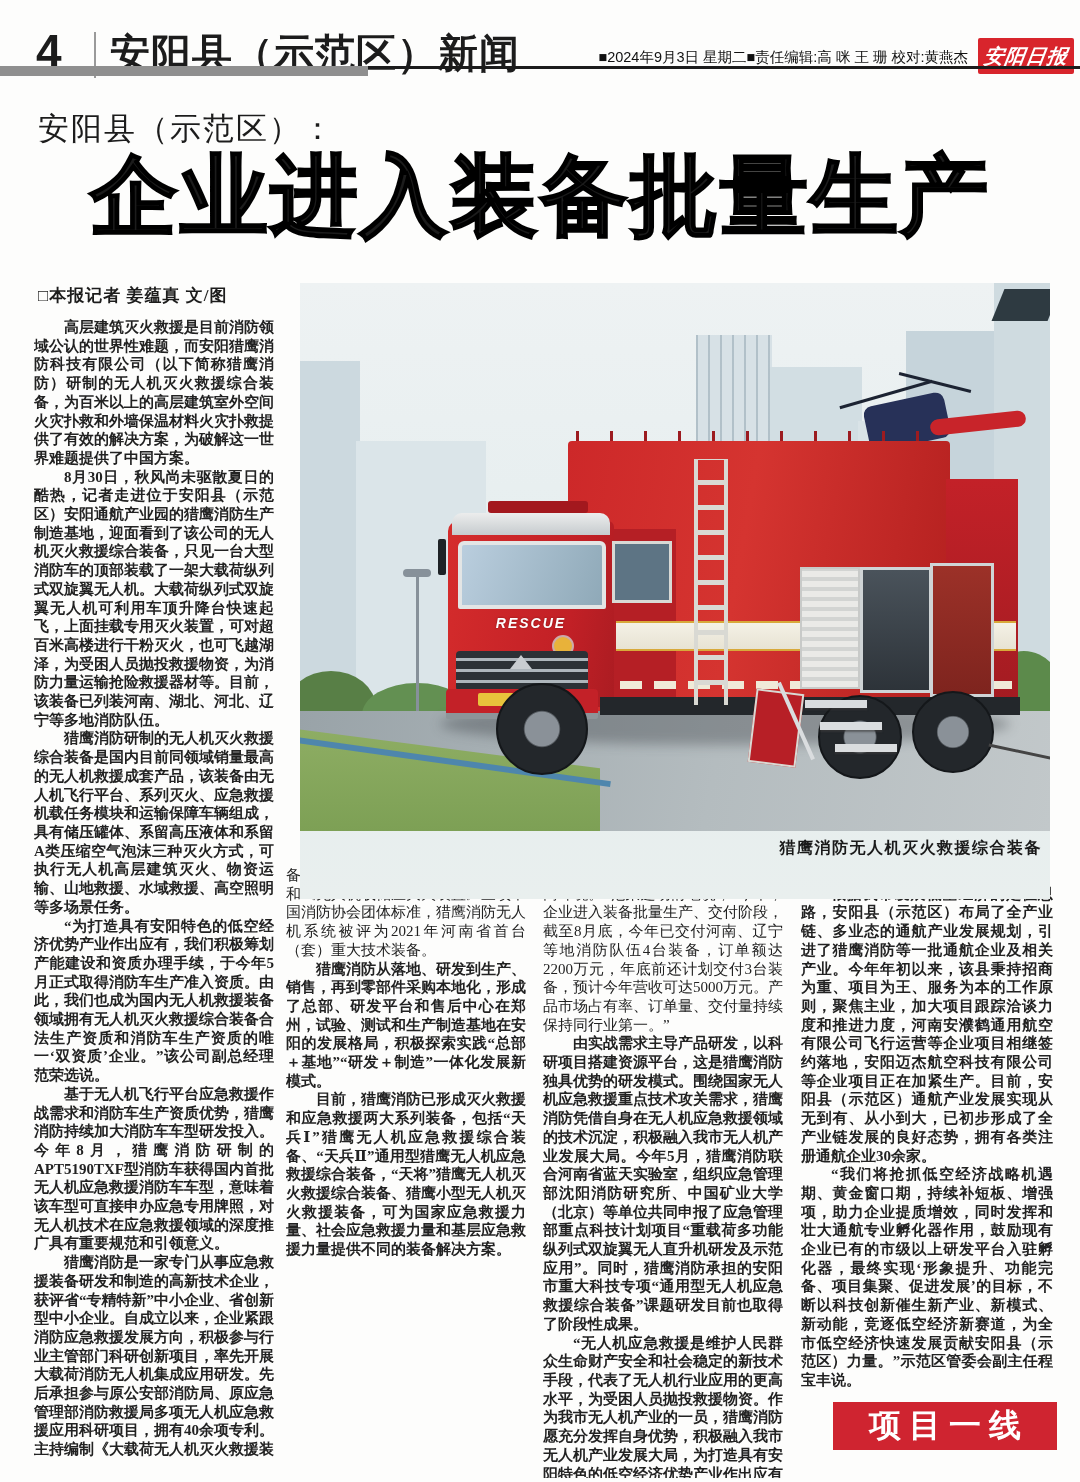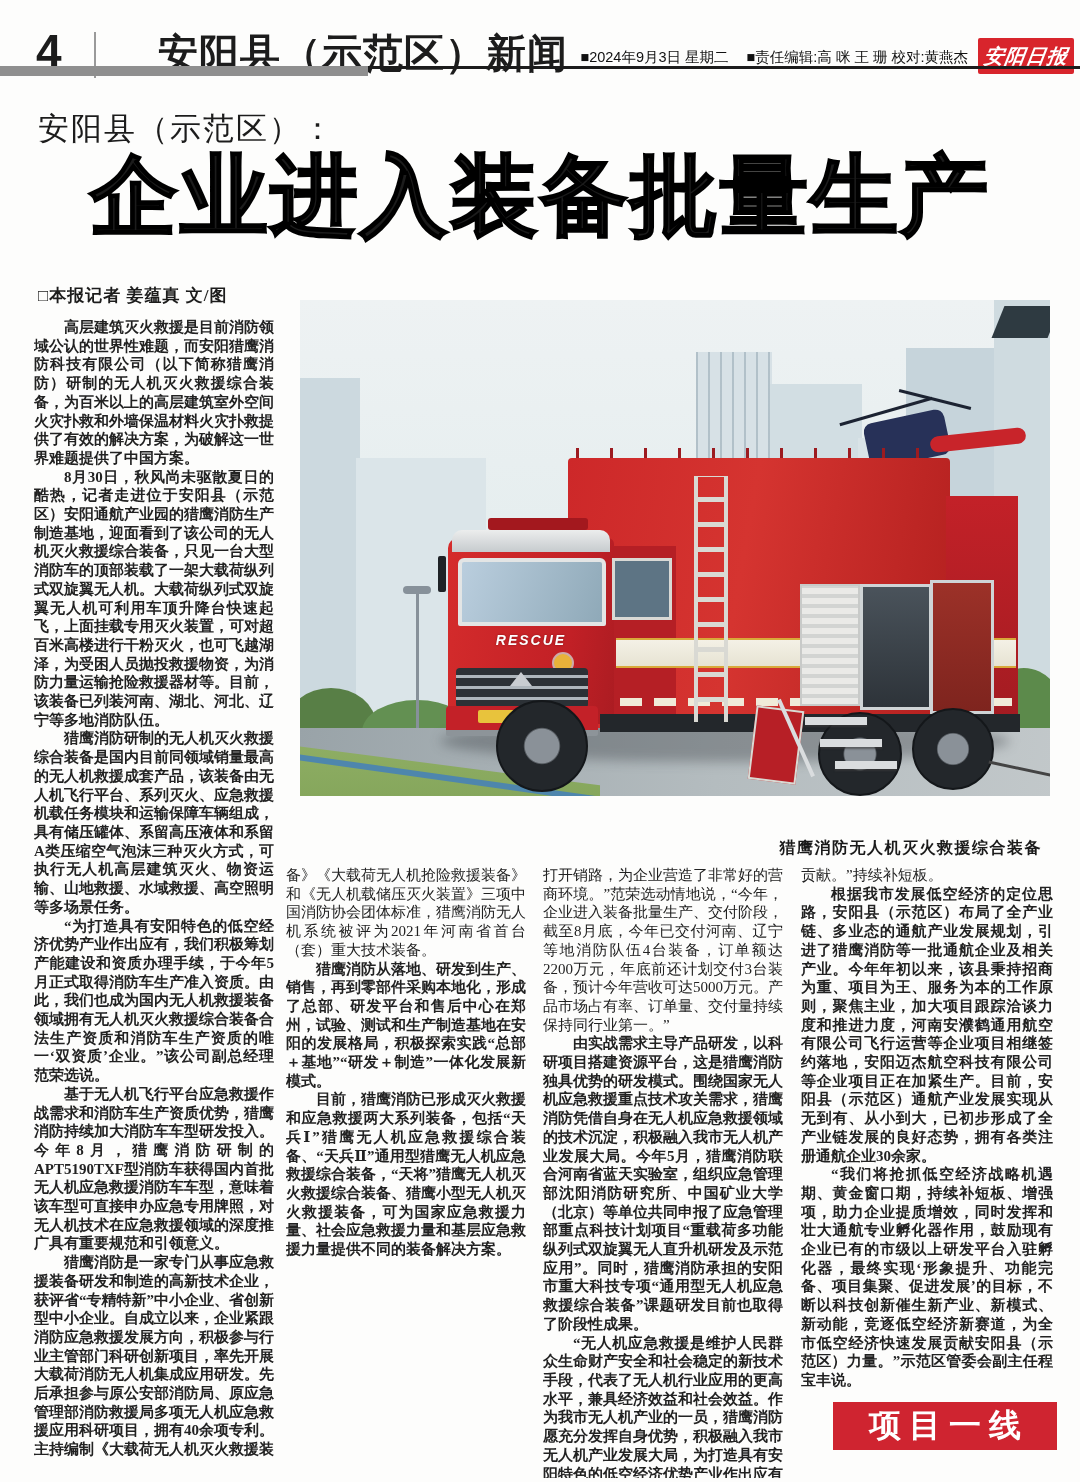--- a/index.html
+++ b/index.html
@@ -4,24 +4,24 @@
 <style>
   html,body{margin:0;padding:0;background:#e9e9e9;}
   .page{position:relative;width:1080px;height:1482px;margin:0 auto;background:#fdfdfc;overflow:hidden;
         font-family:"Liberation Serif","DejaVu Serif",serif;color:#1c1c1c;}
 
   
   .pagenum{position:absolute;left:36px;top:24px;font-size:46px;font-weight:900;
            font-family:"Liberation Sans","DejaVu Sans",sans-serif;}
   .vrule{position:absolute;left:94px;top:32px;width:2px;height:46px;background:#9a9a9a;}
   .section-title{position:absolute;left:110px;top:26px;font-size:40px;font-weight:900;letter-spacing:1px;
-           font-family:"Liberation Sans","DejaVu Sans",sans-serif;margin-left:48px;}
+           font-family:"Liberation Sans","DejaVu Sans",sans-serif;}
   .meta{position:absolute;right:112px;top:48px;font-size:14.5px;color:#111;white-space:nowrap;
         font-family:"Liberation Sans","DejaVu Sans",sans-serif;}
-  .meta span{margin-left:18px;}
+  .meta span{}
   .masthead{position:absolute;right:6px;top:38px;width:96px;height:36px;background:#d8252c;
             display:flex;align-items:center;justify-content:center;border-radius:2px;}
   .masthead span{color:#fff;font-size:20px;font-weight:900;font-style:italic;letter-spacing:1px;
             transform:skewX(-8deg);font-family:"Liberation Serif",serif;}
   .graybar{position:absolute;left:0;top:66px;width:368px;height:10px;background:#8f8f8f;}
   .blackline{position:absolute;left:368px;top:66px;width:712px;height:3px;background:#1c1c1c;}
 
   
   .kicker{position:absolute;left:38px;top:108px;font-size:31px;font-weight:500;letter-spacing:2px;}
   .headline{position:absolute;left:0;top:148px;width:1080px;margin:0;text-align:center;
@@ -40,22 +40,22 @@
   #col4{left:801px;top:866px;height:612px;width:252px;}
 
   .caption{position:absolute;left:300px;top:838px;width:742px;text-align:right;
            font-size:16px;font-weight:600;letter-spacing:1.5px;color:#1a1a1a;}
 
   .tagbox{position:absolute;left:833px;top:1402px;width:224px;height:48px;background:#cf2430;
           display:flex;align-items:center;justify-content:center;}
   .tagbox span{color:#fff;font-size:32px;font-weight:700;letter-spacing:8px;padding-left:8px;}
 
   
-  .photo{position:absolute;left:300px;top:283px;width:750px;height:496px;overflow:hidden;
-         background:linear-gradient(#eef2f3,#e4edee 55%,#e9efee);margin-top:17px;}
+  .photo{position:absolute;left:300px;top:283px;width:750px;height:616px;overflow:hidden;
+         background:linear-gradient(#eef2f3,#e4edee 55%,#e9efee);}
   .ph{position:absolute;}
   .win{background-image:
         repeating-linear-gradient(0deg,rgba(125,148,160,.55) 0 2px,transparent 2px 13px),
         repeating-linear-gradient(90deg,rgba(125,148,160,.55) 0 2px,transparent 2px 15px);}
   .b1{left:-12px;top:78px;width:72px;height:364px;background:#ccd9df;}
   .b2{left:56px;top:158px;width:130px;height:290px;background:#dbe5e9;}
   .b3{left:182px;top:252px;width:290px;height:200px;background:#e3eaed;}
   .b4{left:396px;top:52px;width:76px;height:256px;background:#d7e1e6;
       background-image:repeating-linear-gradient(90deg,rgba(140,160,172,.5) 0 2px,transparent 2px 12px);}
   .b5{left:470px;top:84px;width:92px;height:224px;background:#d2dee3;}
@@ -159,21 +159,21 @@
       <p class="ind">猎鹰消防是一家专门从事应急救援装备研发和制造的高新技术企业，获评省“专精特新”中小企业、省创新型中小企业。自成立以来，企业紧跟消防应急救援发展方向，积极参与行业主管部门科研创新项目，率先开展大载荷消防无人机集成应用研发。先后承担参与原公安部消防局、原应急管理部消防救援局多项无人机应急救援应用科研项目，拥有40余项专利。主持编制《大载荷无人机灭火救援装</p>
     </div>
   <div class="col" id="col2">
       <p>备》《大载荷无人机抢险救援装备》和《无人机载储压灭火装置》三项中国消防协会团体标准，猎鹰消防无人机系统被评为2021年河南省首台（套）重大技术装备。</p>
       <p class="ind">猎鹰消防从落地、研发到生产、销售，再到零部件采购本地化，形成了总部、研发平台和售后中心在郑州，试验、测试和生产制造基地在安阳的发展格局，积极探索实践“总部＋基地”“研发＋制造”一体化发展新模式。</p>
       <p class="ind">目前，猎鹰消防已形成灭火救援和应急救援两大系列装备，包括“天兵Ⅰ”猎鹰无人机应急救援综合装备、“天兵Ⅱ”通用型猎鹰无人机应急救援综合装备，“天将”猎鹰无人机灭火救援综合装备、猎鹰小型无人机灭火救援装备，可为国家应急救援力量、社会应急救援力量和基层应急救援力量提供不同的装备解决方案。</p>
     </div>
   <div class="col" id="col3">
       <p>打开销路，为企业营造了非常好的营商环境。”范荣选动情地说，“今年，企业进入装备批量生产、交付阶段，截至8月底，今年已交付河南、辽宁等地消防队伍4台装备，订单额达2200万元，年底前还计划交付3台装备，预计今年营收可达5000万元。产品市场占有率、订单量、交付量持续保持同行业第一。”</p>
       <p class="ind">由实战需求主导产品研发，以科研项目搭建资源平台，这是猎鹰消防独具优势的研发模式。围绕国家无人机应急救援重点技术攻关需求，猎鹰消防凭借自身在无人机应急救援领域的技术沉淀，积极融入我市无人机产业发展大局。今年5月，猎鹰消防联合河南省蓝天实验室，组织应急管理部沈阳消防研究所、中国矿业大学（北京）等单位共同申报了应急管理部重点科技计划项目“重载荷多功能纵列式双旋翼无人直升机研发及示范应用”。同时，猎鹰消防承担的安阳市重大科技专项“通用型无人机应急救援综合装备”课题研发目前也取得了阶段性成果。</p>
-      <p class="ind">“无人机应急救援是维护人民群众生命财产安全和社会稳定的新技术手段，代表了无人机行业应用的更高水平，兼具经济效益和社会效益。作为我市无人机产业的一员，猎鹰消防愿充分发挥自身优势，积极融入我市无人机产业发展大局，为打造具有安阳特色的低空经济优势产业作出应有</p>
+      <p class="ind">“无人机应急救援是维护人民群众生命财产安全和社会稳定的新技术手段，代表了无人机行业应用的更高水平，为受困人员抛投救援物资。作为我市无人机产业的一员，猎鹰消防愿充分发挥自身优势，积极融入我市无人机产业发展大局，为打造具有安阳特色的低空经济优势产业作出应有</p>
     </div>
   <div class="col" id="col4">
       <p>贡献。”持续补短板。</p>
       <p class="ind">根据我市发展低空经济的定位思路，安阳县（示范区）布局了全产业链、多业态的通航产业发展规划，引进了猎鹰消防等一批通航企业及相关产业。今年年初以来，该县秉持招商为重、项目为王、服务为本的工作原则，聚焦主业，加大项目跟踪洽谈力度和推进力度，河南安濮鹤通用航空有限公司飞行运营等企业项目相继签约落地，安阳迈杰航空科技有限公司等企业项目正在加紧生产。目前，安阳县（示范区）通航产业发展实现从无到有、从小到大，已初步形成了全产业链发展的良好态势，拥有各类注册通航企业30余家。</p>
       <p class="ind">“我们将抢抓低空经济战略机遇期、黄金窗口期，持续补短板、增强项，助力企业提质增效，同时发挥和壮大通航专业孵化器作用，鼓励现有企业已有的市级以上研发平台入驻孵化器，最终实现‘形象提升、功能完备、项目集聚、促进发展’的目标，不断以科技创新催生新产业、新模式、新动能，竞逐低空经济新赛道，为全市低空经济快速发展贡献安阳县（示范区）力量。”示范区管委会副主任程宝丰说。</p>
     </div>
 
   <div class="photo">
     <div class="ph win b1"></div>
     <div class="ph win b2"></div>

